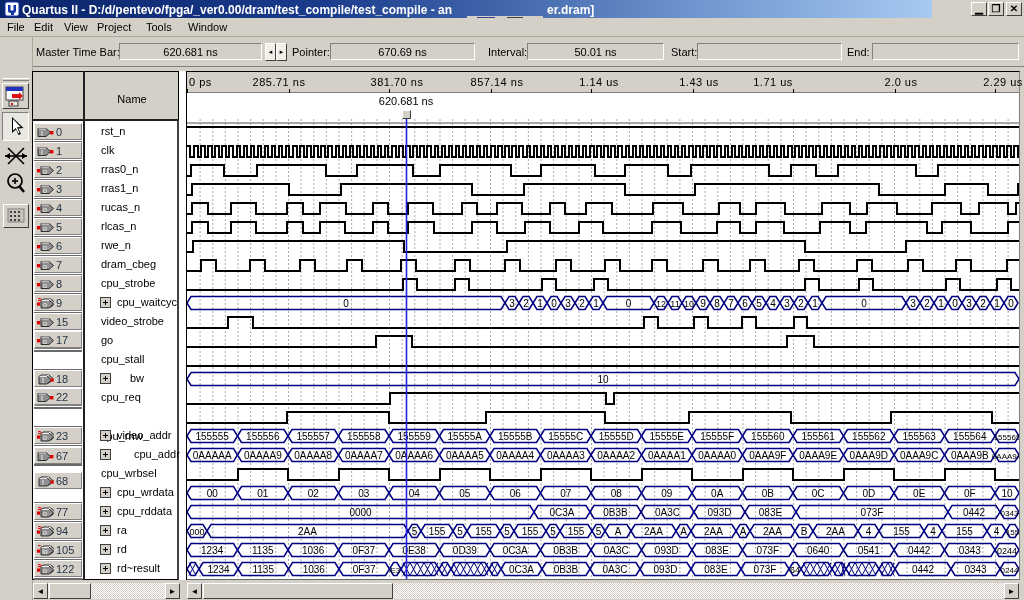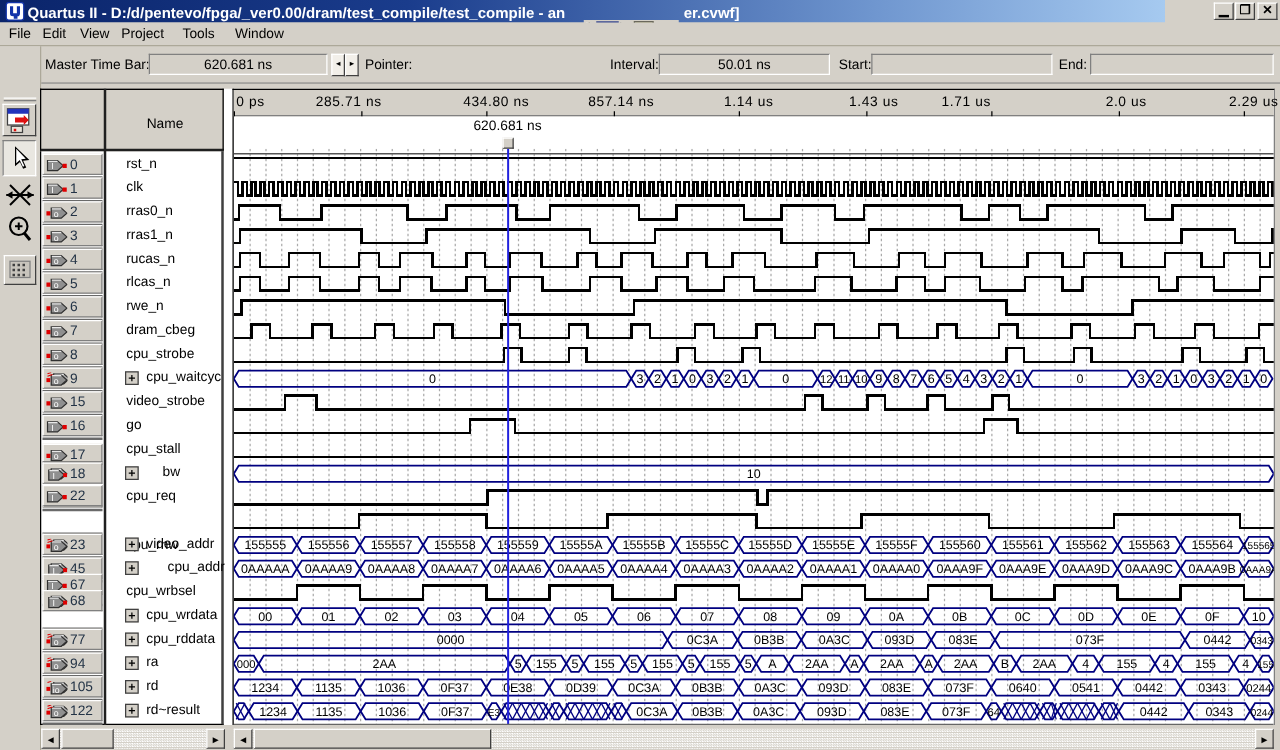--- a/index.html
+++ b/index.html
@@ -38,21 +38,21 @@
 .wbtn{position:absolute;top:2px;width:16px;height:14px;background:#d4d0c8;border:1px solid;border-color:#fff #404040 #404040 #fff;color:#000;font-size:10px;font-weight:bold;text-align:center;line-height:12px}
 #langbar{position:absolute;left:467px;top:16px;width:76px;height:18px;background:#d4d0c8}
 </style></head>
 <body>
 <div id="titlebar">
  <svg style="position:absolute;left:4px;top:1px" width="16" height="16" viewBox="0 0 16 16">
       <rect x="1" y="1" width="14" height="14" rx="2" fill="#fff" stroke="#1133aa"></rect>
       <path d="M4 4 L4 10 Q4 12 6.5 12 L7 12 L7 14 L10 14 L10 12 Q12 12 12 9.5 L12 4 L9.5 4 L9.5 9.5 L6.5 9.5 L6.5 4 Z" fill="#1133aa"></path>
     </svg>
  <span class="ttext" style="left:22px">Quartus II - D:/d/pentevo/fpga/_ver0.00/dram/test_compile/test_compile - an</span>
- <span class="ttext" style="left:547px">er.cvwf]</span>
+ <span class="ttext" style="left:547px">er.dram]</span>
  <div id="langbar">
    <div style="position:absolute;left:2px;top:2px;width:3px;height:14px;border-left:1px solid #fff;border-right:1px solid #808080"></div>
    <div style="position:absolute;left:10px;top:1px;width:18px;height:16px;background:#36468e;color:#fff;font-size:9px;text-align:center;padding-top:3px">EN</div>
    <div style="position:absolute;left:29px;top:2px;width:1px;height:13px;background:#808080"></div>
    <div style="position:absolute;left:40px;top:1px;width:16px;height:15px;background:#efe9a8;border:1px solid #404040;color:#000;font-size:11px;font-weight:bold;text-align:center">?</div>
    <div style="position:absolute;left:60px;top:2px;width:12px;height:5px;color:#000;font-size:9px;line-height:4px">▬</div>
    <div style="position:absolute;left:60px;top:8px;width:12px;height:8px;color:#000;font-size:7px">▼</div>
  </div>
  <div class="wbtn" style="left:971px">▁</div>
  <div class="wbtn" style="left:988px">❐</div>
@@ -65,20 +65,21 @@
  <span style="left:97px">Project</span>
     <span style="left:146px">Tools</span>
     <span style="left:188px">Window</span>
 </div>
 <div id="toolbar">
  <span class="tlabel" style="left:36px">Master Time Bar:</span>
  <div class="tbox" style="left:119px;width:143px">620.681 ns</div>
  <div class="raised" style="position:absolute;left:265px;top:5px;width:11px;height:18px;font-size:6px;text-align:center;line-height:17px;background:#f2efe9">◄</div>
  <div class="raised" style="position:absolute;left:276px;top:5px;width:11px;height:18px;font-size:6px;text-align:center;line-height:17px;background:#f2efe9">►</div>
  <span class="tlabel" style="left:292px">Pointer:</span>
+ <div class="tbox" style="left:330px;width:145px">670.69 ns</div>
  <span class="tlabel" style="left:488px">Interval:</span>
  <div class="tbox" style="left:527px;width:137px">50.01 ns</div>
  <span class="tlabel" style="left:671px">Start:</span>
  <div class="tbox" style="left:697px;width:145px"></div>
  <span class="tlabel" style="left:847px">End:</span>
  <div class="tbox" style="left:872px;width:147px"></div>
 </div>
 <div id="palette">
 <div style="position:absolute;left:3px;top:41px;width:26px;height:3px;border-top:1px solid #fff;border-bottom:1px solid #808080"></div>
 <div style="position:absolute;left:2px;top:46px;width:27px;height:26px" class="raised">
@@ -134,21 +135,21 @@
 </div>
 <div id="client"></div>
 <div style="position:absolute;left:179px;top:71px;width:7px;height:509px;background:#fff"></div>
 <div id="wavepanel"></div>
 <div id="ruler">
     <div class="rtick" style="left:0px"></div>
     <div class="rlab" style="left:2px">0 ps</div>
     <div class="rtick" style="left:102px"></div>
     <div class="rlab" style="left:92px;transform:translateX(-50%)">285.71 ns</div>
     <div class="rtick" style="left:202px"></div>
-    <div class="rlab" style="left:210px;transform:translateX(-50%)">434.80 ns</div>
+    <div class="rlab" style="left:210px;transform:translateX(-50%)">381.70 ns</div>
     <div class="rtick" style="left:304px"></div>
     <div class="rlab" style="left:310px;transform:translateX(-50%)">857.14 ns</div>
     <div class="rtick" style="left:404px"></div>
     <div class="rlab" style="left:412px;transform:translateX(-50%)">1.14 us</div>
     <div class="rtick" style="left:506px"></div>
     <div class="rlab" style="left:512px;transform:translateX(-50%)">1.43 us</div>
     <div class="rtick" style="left:606px"></div>
     <div class="rlab" style="left:586px;transform:translateX(-50%)">1.71 us</div>
     <div class="rtick" style="left:708px"></div>
     <div class="rlab" style="left:714px;transform:translateX(-50%)">2.0 us</div>
@@ -718,21 +719,21 @@
 <div class="nname" style="left:101px;top:315px">video_strobe</div>
 <div class="nsep" style="top:331px"></div>
 <div class="ncell" style="top:332px"><svg width="17" height="11" viewBox="0 0 17 11">
       <polygon points="1,1.5 9,1.5 13.5,5.5 9,9.5 1,9.5" fill="#8f8f8f" stroke="#303030" stroke-width="1"></polygon>
       <line x1="1.5" y1="2" x2="9" y2="2" stroke="#e8e8e8" stroke-width="1"></line>
       <text x="5" y="8.5" font-size="7" text-anchor="middle" fill="#fff" font-family="Liberation Sans, sans-serif">I</text>
       <rect x="13" y="4" width="3.4" height="3.4" fill="#e00000"></rect>
     </svg><span class="nnum">16</span></div>
 <div class="nname" style="left:101px;top:334px">go</div>
 <div class="nsep" style="top:350px"></div>
-<div class="ncell" style="top:355px"><svg width="17" height="11" viewBox="0 0 17 11">
+<div class="ncell" style="top:331px"><svg width="17" height="11" viewBox="0 0 17 11">
       <rect x="0" y="4" width="3.4" height="3.4" fill="#e00000"></rect>
       <polygon points="4,1.5 12,1.5 16.5,5.5 12,9.5 4,9.5" fill="#8f8f8f" stroke="#303030" stroke-width="1"></polygon>
       <line x1="4.5" y1="2" x2="12" y2="2" stroke="#e8e8e8" stroke-width="1"></line>
       <text x="8" y="8.5" font-size="7" text-anchor="middle" fill="#fff" font-family="Liberation Sans, sans-serif">o</text>
     </svg><span class="nnum">17</span></div>
 <div class="nname" style="left:101px;top:353px">cpu_stall</div>
 <div class="nsep" style="top:369px"></div>
 <div class="ncell" style="top:370px"><svg width="17" height="11" viewBox="0 0 17 11">
       <polygon points="4,1.0 12,1.0 16.5,5.0 12,9.0 4,9.0" fill="#b0b0b0" stroke="#303030" stroke-width="1"></polygon>
       <line x1="4.5" y1="1.5" x2="12" y2="1.5" stroke="#e8e8e8" stroke-width="1"></line>
@@ -777,21 +778,21 @@
       <polygon points="4,1.0 12,1.0 16.5,5.0 12,9.0 4,9.0" fill="#b0b0b0" stroke="#303030" stroke-width="1"></polygon>
       <line x1="4.5" y1="1.5" x2="12" y2="1.5" stroke="#e8e8e8" stroke-width="1"></line>
       <polygon points="2,2.0 10,2.0 14.5,6.0 10,10.0 2,10.0" fill="#8f8f8f" stroke="#303030" stroke-width="1"></polygon>
       <line x1="2.5" y1="2.5" x2="10" y2="2.5" stroke="#e8e8e8" stroke-width="1"></line>
       <text x="6" y="9.0" font-size="7" text-anchor="middle" fill="#fff" font-family="Liberation Sans, sans-serif">I</text>
       <rect x="13.5" y="4.5" width="3.2" height="3.2" fill="#e00000"></rect>
     </svg><span class="nnum">45</span></div>
 <div class="plusbox" style="top:449px"></div>
 <div class="nname" style="left:134px;top:448px">cpu_addr</div>
 <div class="nsep" style="top:464px"></div>
-<div class="ncell" style="top:459px"><svg width="17" height="11" viewBox="0 0 17 11">
+<div class="ncell" style="top:447px"><svg width="17" height="11" viewBox="0 0 17 11">
       <polygon points="1,1.5 9,1.5 13.5,5.5 9,9.5 1,9.5" fill="#8f8f8f" stroke="#303030" stroke-width="1"></polygon>
       <line x1="1.5" y1="2" x2="9" y2="2" stroke="#e8e8e8" stroke-width="1"></line>
       <text x="5" y="8.5" font-size="7" text-anchor="middle" fill="#fff" font-family="Liberation Sans, sans-serif">I</text>
       <rect x="13" y="4" width="3.4" height="3.4" fill="#e00000"></rect>
     </svg><span class="nnum">67</span></div>
 <div class="nname" style="left:101px;top:467px">cpu_wrbsel</div>
 <div class="nsep" style="top:483px"></div>
 <div class="ncell" style="top:472px"><svg width="17" height="11" viewBox="0 0 17 11">
       <polygon points="4,1.0 12,1.0 16.5,5.0 12,9.0 4,9.0" fill="#b0b0b0" stroke="#303030" stroke-width="1"></polygon>
       <line x1="4.5" y1="1.5" x2="12" y2="1.5" stroke="#e8e8e8" stroke-width="1"></line>

